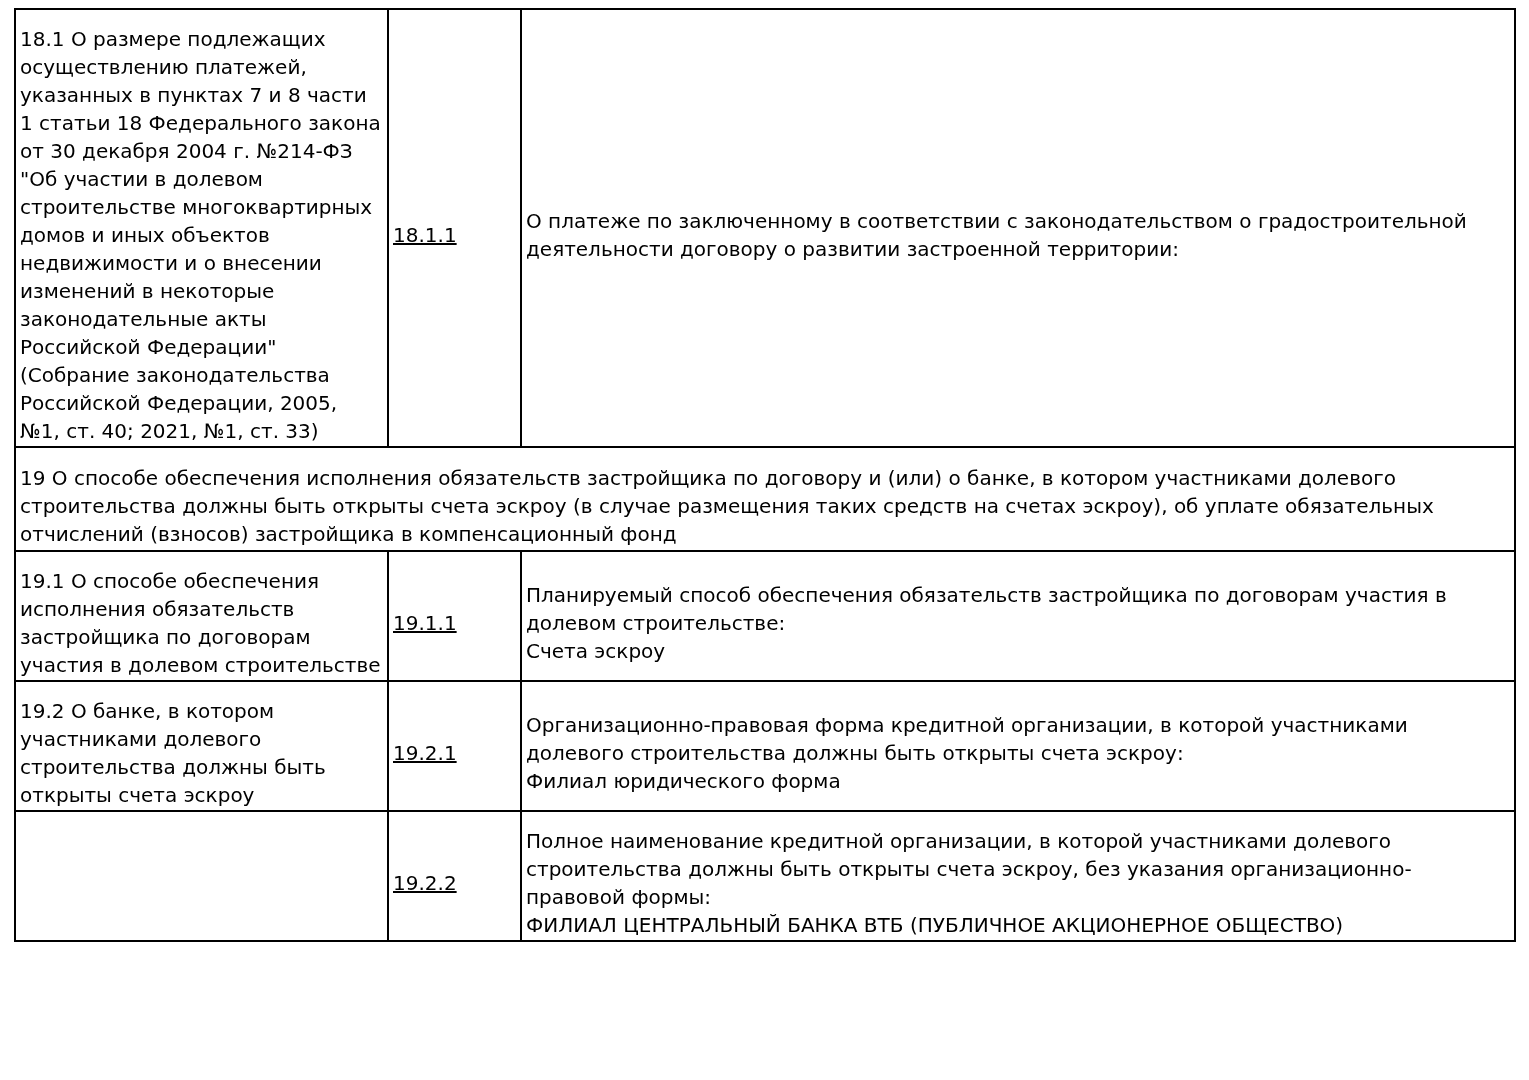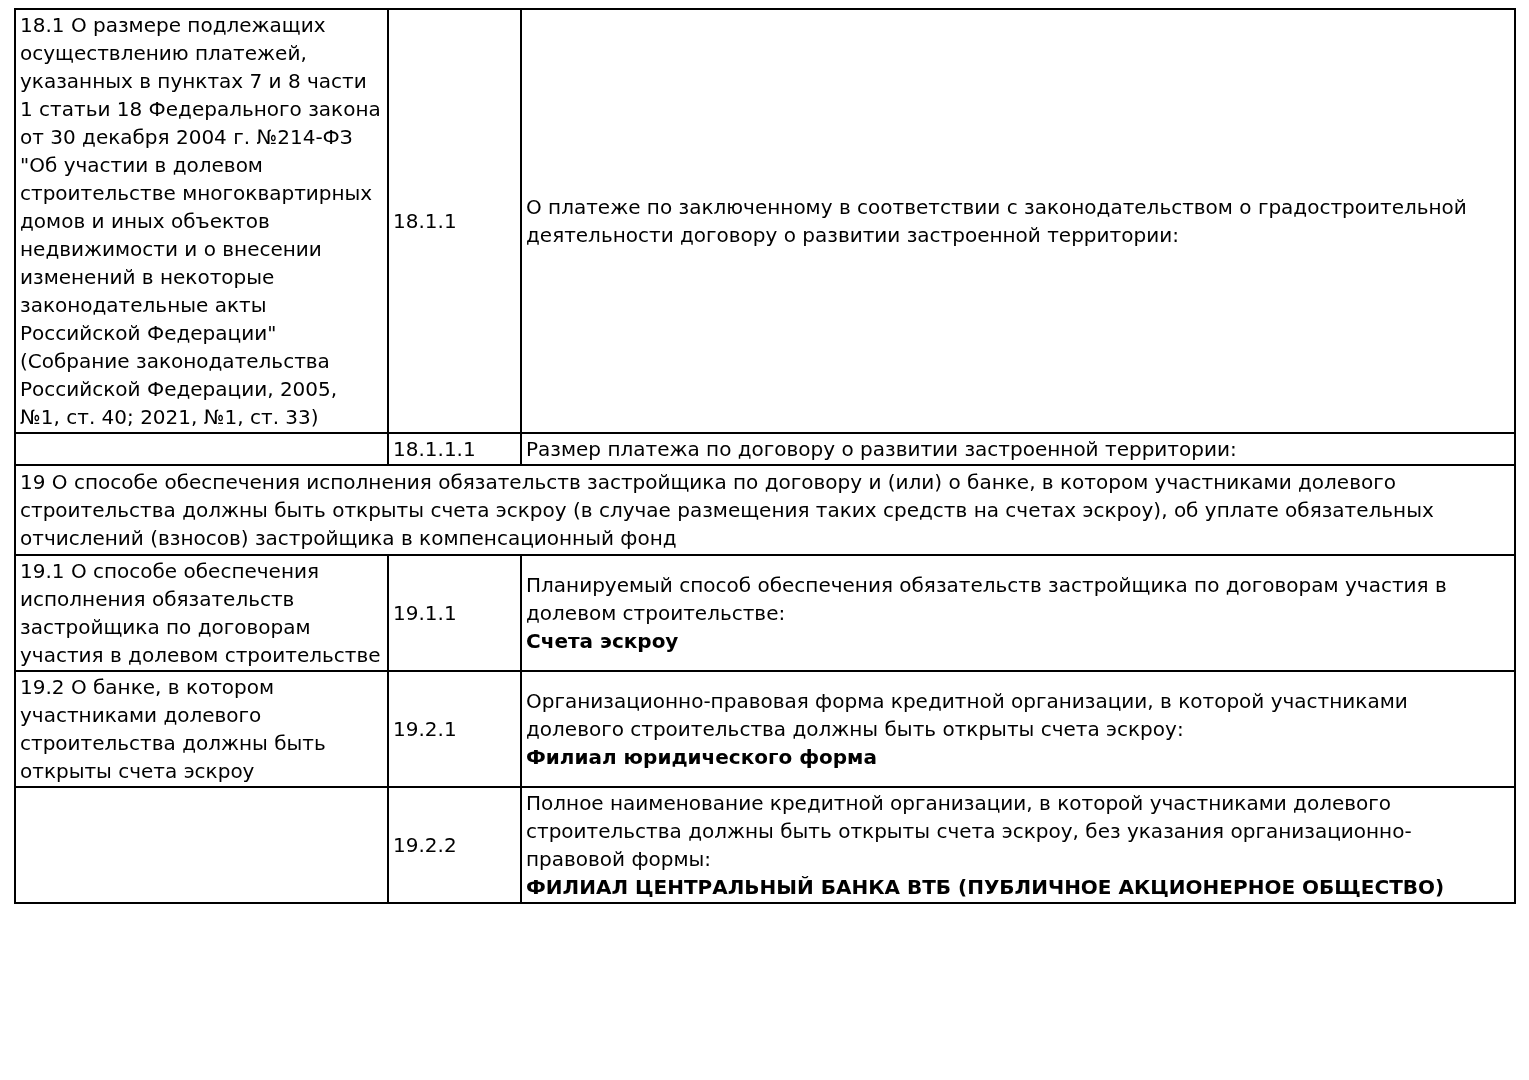--- a/index.html
+++ b/index.html
@@ -24,46 +24,46 @@
     position: absolute;
     left: 14px;
     top: 8px;
     border-collapse: collapse;
     table-layout: fixed;
     width: 1500px;
     background: #ffffff;
   }
   table.decl td {
     border: 2px solid #000000;
-    padding: 1px 5px 1px 4px;
+    padding: 15px 5px 1px 4px;
     font-size: 20px;
     line-height: 28px;
     vertical-align: middle;
     word-wrap: break-word;
   }
   col.c1 { width: 373px; }
   col.c2 { width: 133px; }
   col.c3 { width: 994px; }
 
   td.sec   { vertical-align: top; }
-  td.num   { vertical-align: middle; }
+  td.num   { vertical-align: middle; text-decoration: underline; }
   td.content { vertical-align: middle; }
   td.span-cell { vertical-align: top; border-radius: 11px; }
 
   tr.r1 td { height: 418px; }
   tr.r2 td { height: 27px; }
   tr.r3 td { height: 56px; }
   tr.r4 td { height: 29px; }
   tr.r5 td { height: 86px; }
   tr.r6 td { height: 104px; }
   tr.r7 td { height: 54px; }
   tr.r8 td { height: 108px; }
   tr.r9 td { height: 110px; }
 
-  .val { font-weight: bold; }
+  .val { font-weight: normal; }
 </style>
 </head>
 <body>
 
 <div class="page">
   <table class="decl">
     <colgroup>
         <col class="c1">
         <col class="c2">
         <col class="c3">
@@ -71,27 +71,20 @@
     <tbody>
 
       <tr class="r1">
         <td class="sec">18.1 О размере подлежащих осуществлению платежей, указанных в пунктах 7 и 8 части 1 статьи 18 Федерального закона от 30 декабря 2004 г. №214-ФЗ "Об участии в долевом строительстве многоквартирных домов и иных объектов недвижимости и о внесении изменений в некоторые законодательные акты Российской Федерации" (Собрание законодательства Российской Федерации, 2005, №1, ст. 40; 2021, №1, ст. 33)</td>
         <td class="num">18.1.1</td>
         <td class="content">
           <div class="txt">О платеже по заключенному в соответствии с законодательством о градостроительной деятельности договору о развитии застроенной территории:</div>
         </td>
       </tr>
 
-      <tr class="r2">
-        <td class="sec"></td>
-        <td class="num">18.1.1.1</td>
-        <td class="content">
-          <div class="txt">Размер платежа по договору о развитии застроенной территории:</div>
-        </td>
-      </tr>
 
 
 
       <tr class="r5">
         <td class="span-cell" colspan="3">19 О способе обеспечения исполнения обязательств застройщика по договору и (или) о банке, в котором участниками долевого строительства должны быть открыты счета эскроу (в случае размещения таких средств на счетах эскроу), об уплате обязательных отчислений (взносов) застройщика в компенсационный фонд</td>
       </tr>
 
       <tr class="r6">
         <td class="sec">19.1 О способе обеспечения исполнения обязательств застройщика по договорам участия в долевом строительстве</td>
         <td class="num">19.1.1</td>

